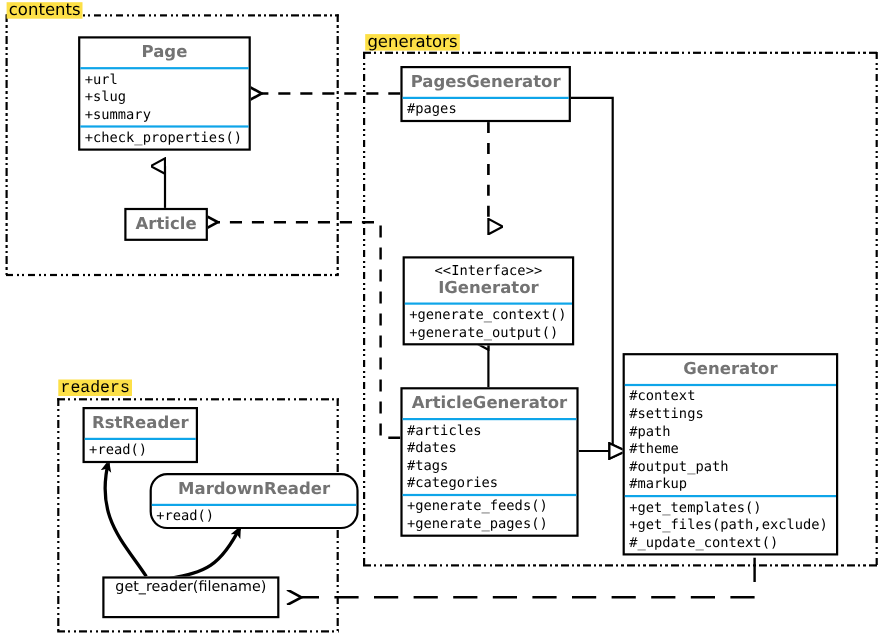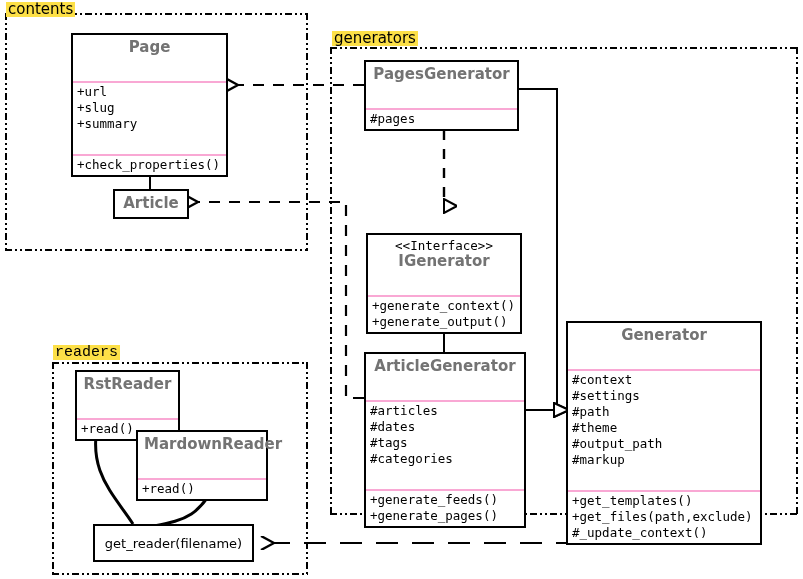--- a/index.html
+++ b/index.html
@@ -62,39 +62,38 @@
     font-family: "DejaVu Sans Mono", monospace;
     font-weight: normal;
     font-size: 12.5px;
     text-align: center;
     color: #000;
     line-height: 15px;
     padding: 3px 6px 0 6px;
     white-space: nowrap;
   }
   .cls-sect {
-    border-top: 2px solid #f9a8d4;
+    border-top: 2px solid #0ea5e9;
     padding: 1px 0 2px 0;
-    margin-top: 20px;
   }
   .cls-row {
     font-family: "DejaVu Sans Mono", monospace;
     font-size: 12.5px;
     color: #000;
     line-height: 16px;
     padding: 0 3px 0 4px;
     white-space: nowrap;
   }
   .plain-box {
     position: absolute;
     box-sizing: border-box;
     border: 2px solid #000;
     background: #ffffff;
     display: flex;
-    align-items: center;
+    align-items: flex-start;
     justify-content: center;
   }
   .plain-box .label {
     font-family: "DejaVu Sans", sans-serif;
     font-size: 13px;
     color: #000;
     white-space: nowrap;
   }
 </style>
 </head>
@@ -249,21 +248,21 @@
     </div>
   </div>
 
   <div class="cls" style="left:75px; top:370px; width:105px;">
     <div class="cls-title">RstReader</div>
     <div class="cls-sect">
       <div class="cls-row">+read()</div>
     </div>
   </div>
 
-  <div class="cls" style="left:136px; top:430px; width:132px;">
+  <div class="cls" style="left:136px; top:430px; width:190px;border-radius:16px;">
     <div class="cls-title">MardownReader</div>
     <div class="cls-sect">
       <div class="cls-row">+read()</div>
     </div>
   </div>
 
   <div class="plain-box" style="left:93px; top:524px; width:161px; height:38px;">
     <span class="label">get_reader(filename)</span>
   </div>
 

